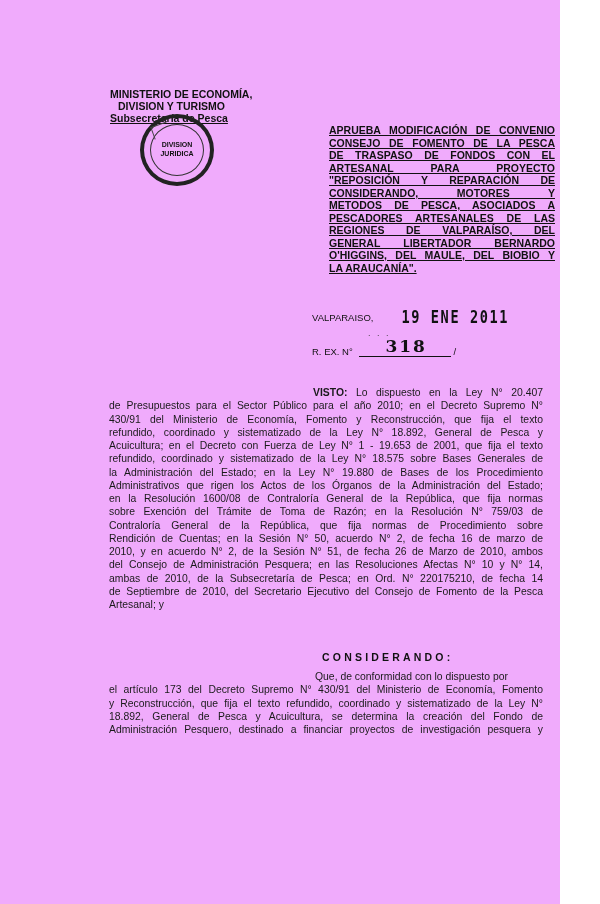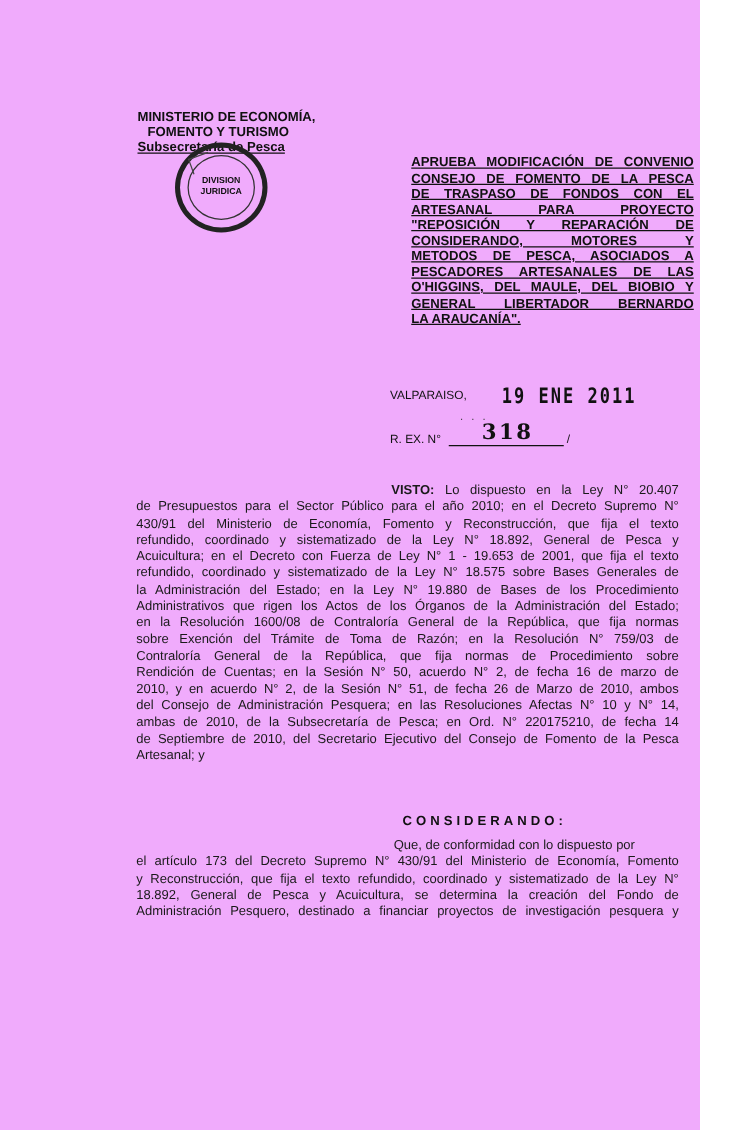--- a/index.html
+++ b/index.html
@@ -44,21 +44,21 @@
   .consid-body { top:670px; }
   .consid-body .first { padding-left:206px; }
 </style>
 </head>
 <body>
 
 <div class="page">
 
   <div class="ministry">
     <div>MINISTERIO DE ECONOMÍA,</div>
-    <div class="l2">FOMENTO Y TURISMO</div>
+    <div class="l2">DIVISION Y TURISMO</div>
     <div class="l3">Subsecretaría de Pesca</div>
   </div>
 
   <div class="stamp">
     <div class="stamp-inner"></div>
     <div class="stamp-tick"></div>
     <div class="stamp-text">
       <div>DIVISION</div>
       <div>JURIDICA</div>
     </div>
@@ -66,22 +66,23 @@
 
   <div class="summary">
     <span class="line">APRUEBA MODIFICACIÓN DE CONVENIO</span>
     <span class="line">CONSEJO DE FOMENTO DE LA PESCA</span>
     <span class="line">DE TRASPASO DE FONDOS CON EL</span>
     <span class="line">ARTESANAL PARA PROYECTO</span>
     <span class="line">"REPOSICIÓN Y REPARACIÓN DE</span>
     <span class="line">CONSIDERANDO, MOTORES Y</span>
     <span class="line">METODOS DE PESCA, ASOCIADOS A</span>
     <span class="line">PESCADORES ARTESANALES DE LAS</span>
+    <span class="line">REGIONES DE VALPARAÍSO, DEL</span>
+    <span class="line">GENERAL LIBERTADOR BERNARDO</span>
     <span class="line">O'HIGGINS, DEL MAULE, DEL BIOBIO Y</span>
-    <span class="line">GENERAL LIBERTADOR BERNARDO</span>
     <span class="line last">LA ARAUCANÍA".</span>
   </div>
 
   <div class="dateline">
     <span class="place">VALPARAISO,</span>
     <span class="stampdate">19 ENE 2011</span>
   </div>
   <div class="dots">. . .</div>
 
   <div class="resnum">

